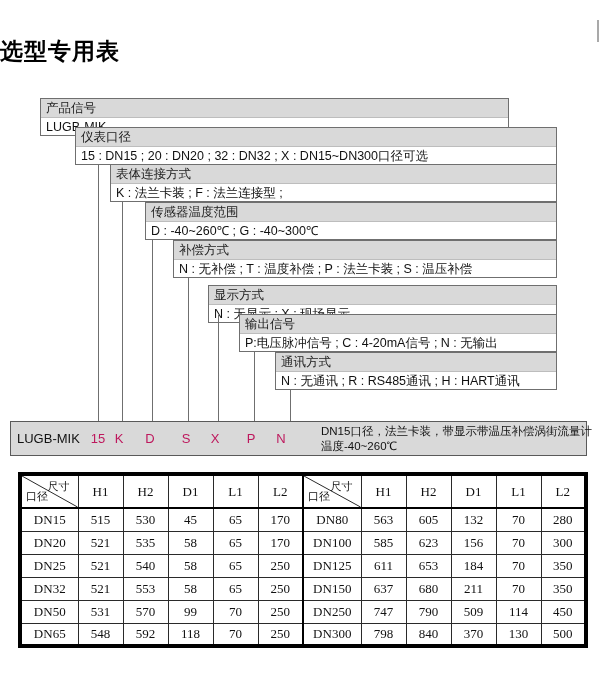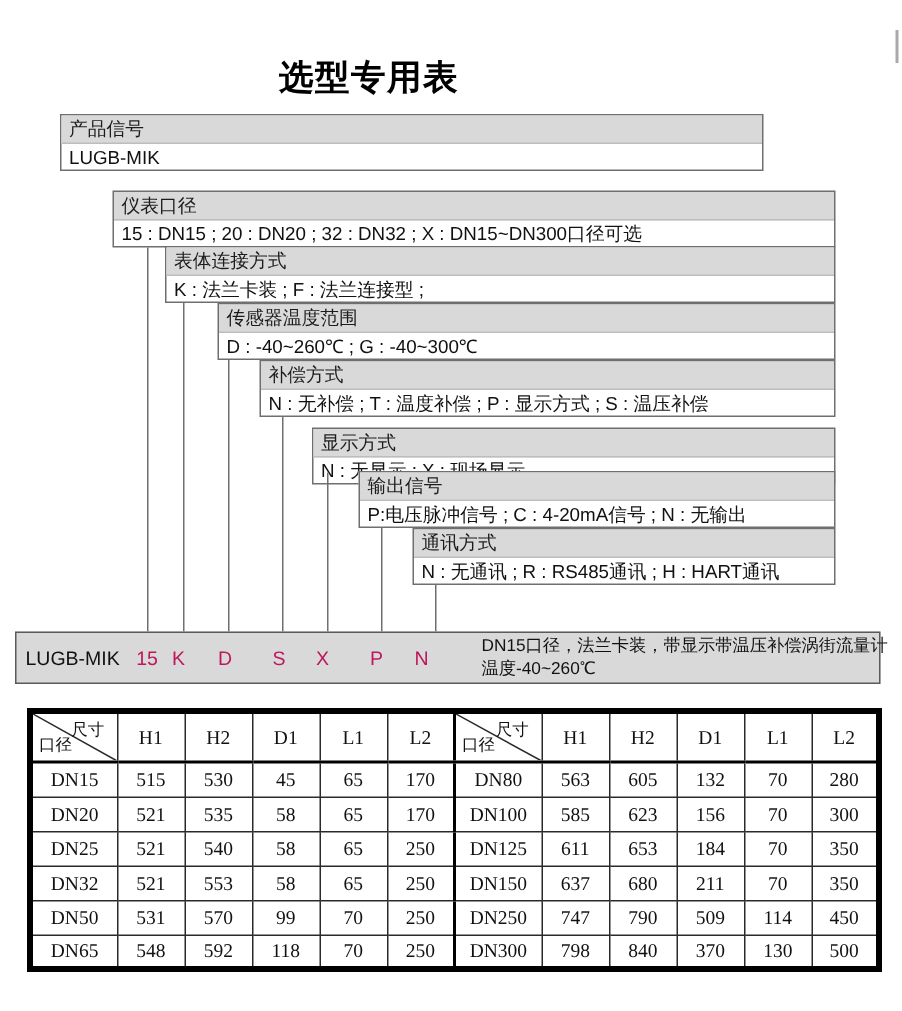--- a/index.html
+++ b/index.html
@@ -1,21 +1,21 @@
 <!DOCTYPE html>
 <html><head>
 <meta charset="utf-8">
 <style>
   html,body { margin:0; padding:0; background:#fff; }
   .page {
     position:relative; width:601px; height:674px; background:#ffffff;
     font-family:"Liberation Sans", sans-serif; overflow:hidden; color:#111;
   }
   .title {
-    position:absolute; top:36px; left:0; width:492px; text-align:center;
+    position:absolute; top:36px; left:0; width:492px; text-align:left;
     font-size:23px; font-weight:bold; letter-spacing:1px; color:#000;
   }
   .scroll-frag { position:absolute; left:597px; top:20px; width:2px; height:22px; background:#a9a9a9; }
 
   
   .cbox {
     position:absolute; height:38px; box-sizing:border-box;
     border:1px solid #6f6f6f; background:#fff;
   }
   .cbox-h {
@@ -58,39 +58,39 @@
   .diag .corner-bottom { position:absolute; bottom:3px; left:4px; font-size:11px; }
 </style>
 </head>
 <body>
 
 <div class="page">
 
   <div class="title">选型专用表</div>
   <div class="scroll-frag"></div>
 
-  <div class="cbox" style="left:40px;top:76px;width:469px">
+  <div class="cbox" style="left:40px;top:98px;width:469px">
     <div class="cbox-h">产品信号</div>
     <div class="cbox-v">LUGB-MIK</div>
   </div>
   <div class="cbox" style="left:75px;top:127px;width:482px">
     <div class="cbox-h">仪表口径</div>
     <div class="cbox-v">15 : DN15 ; 20 : DN20 ; 32 : DN32 ; X : DN15~DN300口径可选</div>
   </div>
   <div class="cbox" style="left:110px;top:164px;width:447px">
     <div class="cbox-h">表体连接方式</div>
     <div class="cbox-v">K : 法兰卡装 ; F : 法兰连接型 ;</div>
   </div>
   <div class="cbox" style="left:145px;top:202px;width:412px">
     <div class="cbox-h">传感器温度范围</div>
     <div class="cbox-v">D : -40~260℃ ; G : -40~300℃</div>
   </div>
   <div class="cbox" style="left:173px;top:240px;width:384px">
     <div class="cbox-h">补偿方式</div>
-    <div class="cbox-v">N : 无补偿 ; T : 温度补偿 ; P : 显示方式 ; S : 温压补偿</div>
+    <div class="cbox-v">N : 无补偿 ; T : 温度补偿 ; P : 法兰卡装 ; S : 温压补偿</div>
   </div>
   <div class="cbox" style="left:208px;top:285px;width:349px">
     <div class="cbox-h">显示方式</div>
     <div class="cbox-v">N : 无显示 ; X : 现场显示</div>
   </div>
   <div class="cbox" style="left:239px;top:314px;width:318px">
     <div class="cbox-h">输出信号</div>
     <div class="cbox-v">P:电压脉冲信号 ; C : 4-20mA信号 ; N : 无输出</div>
   </div>
   <div class="cbox" style="left:275px;top:352px;width:282px">

